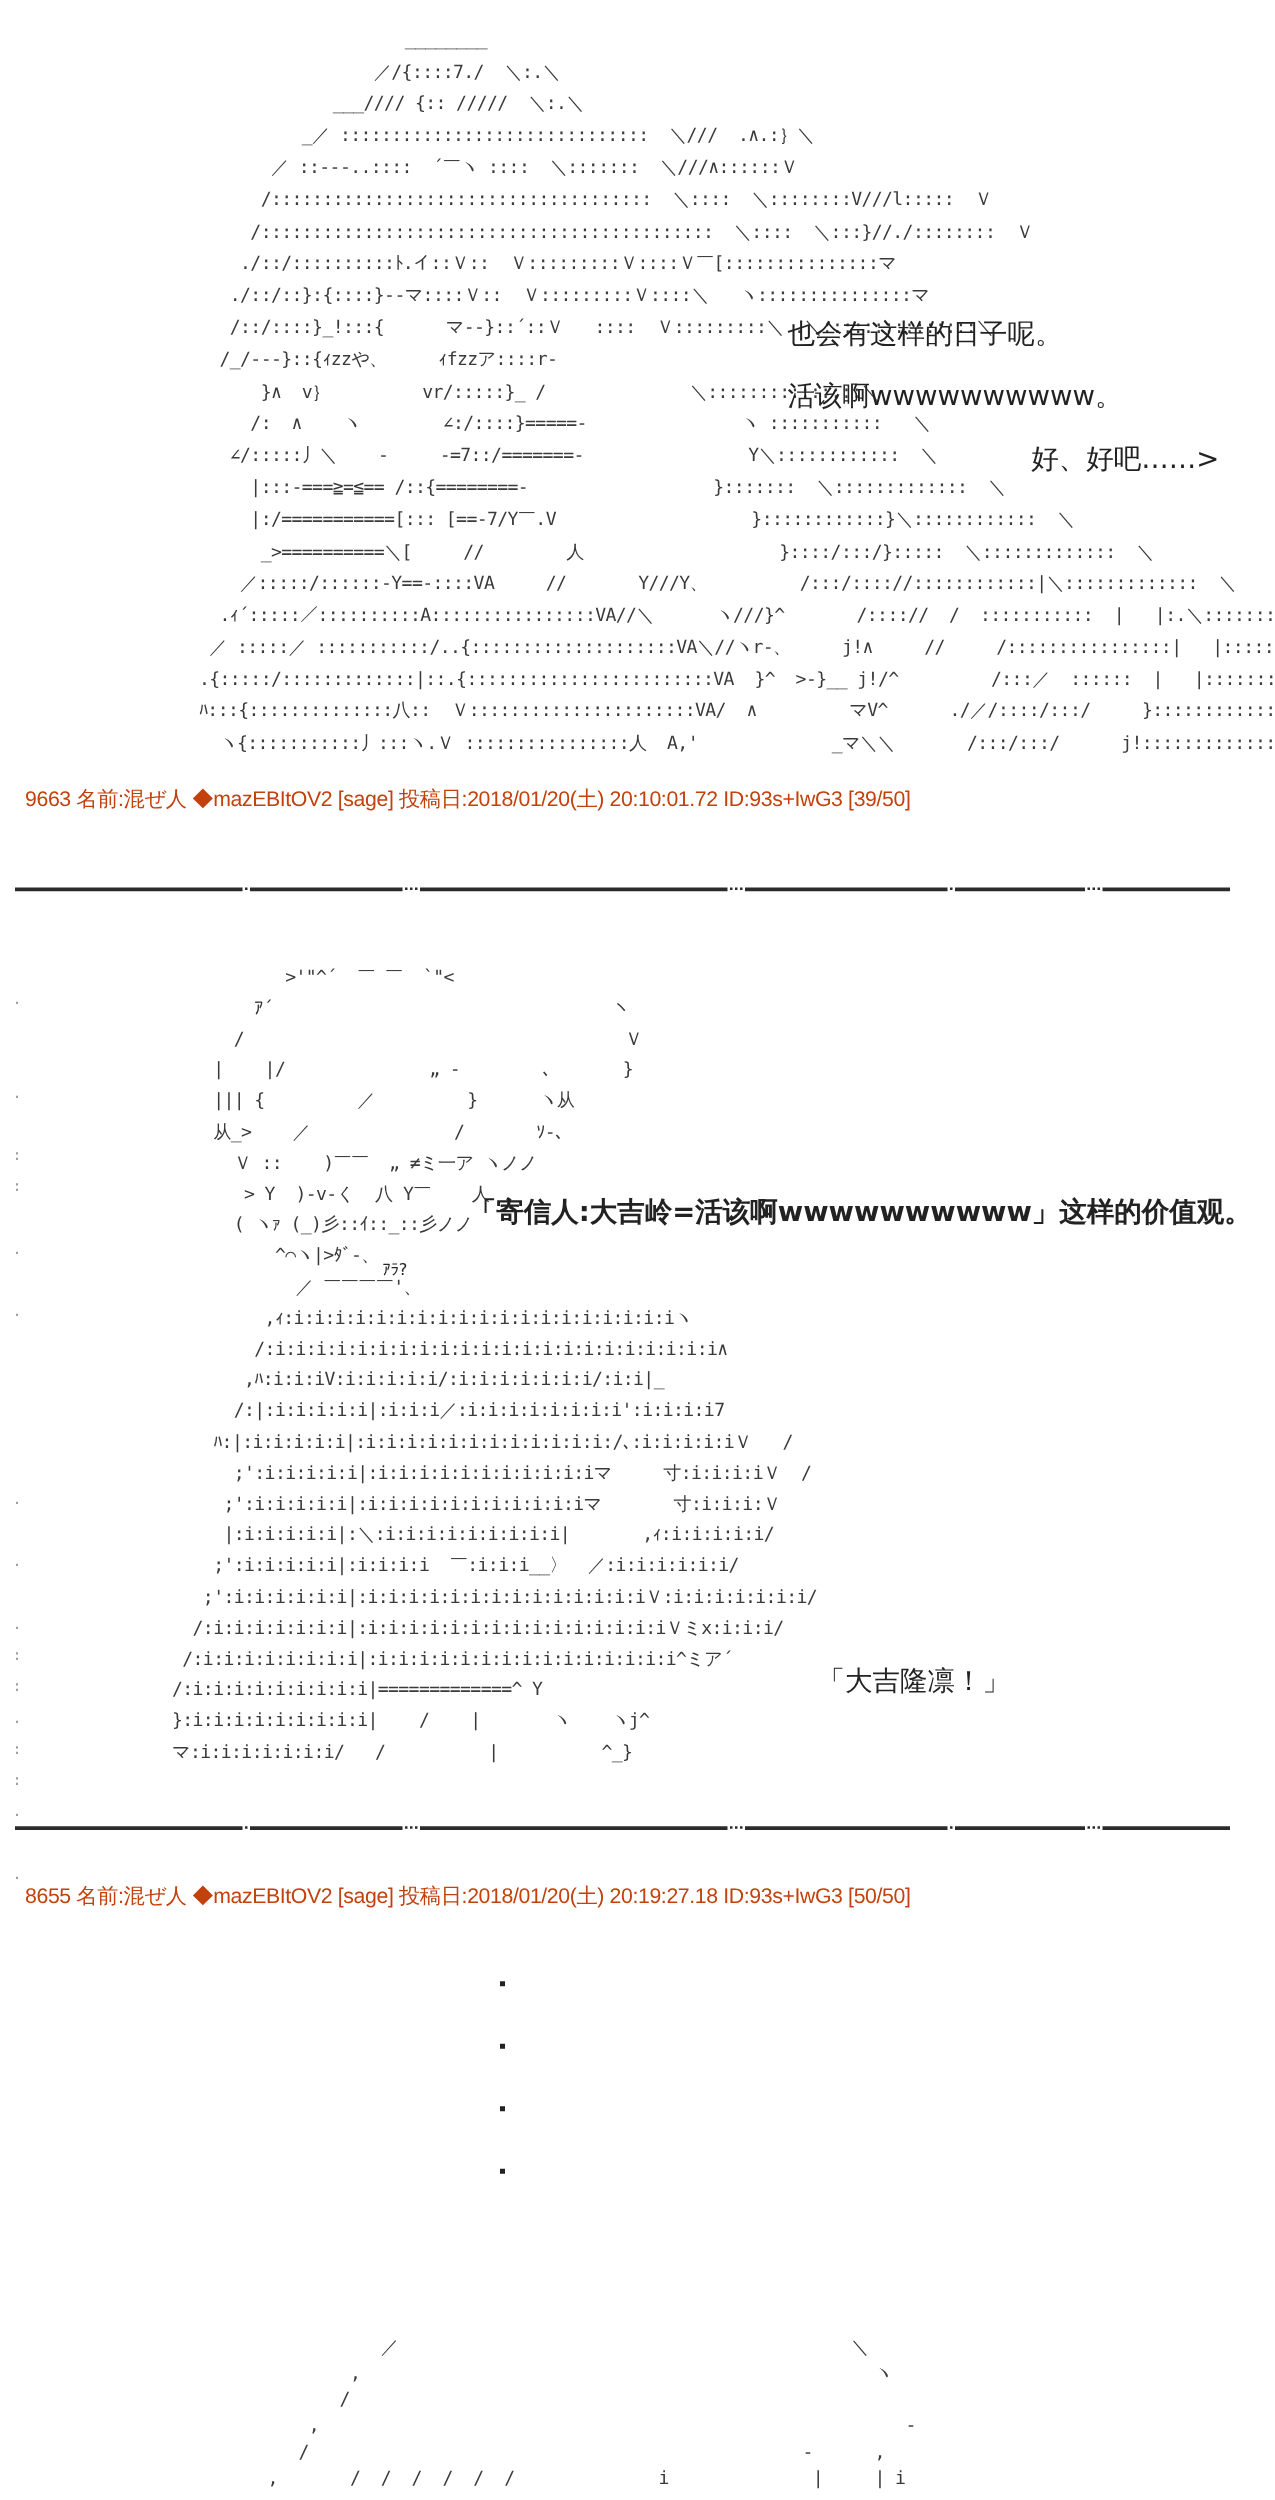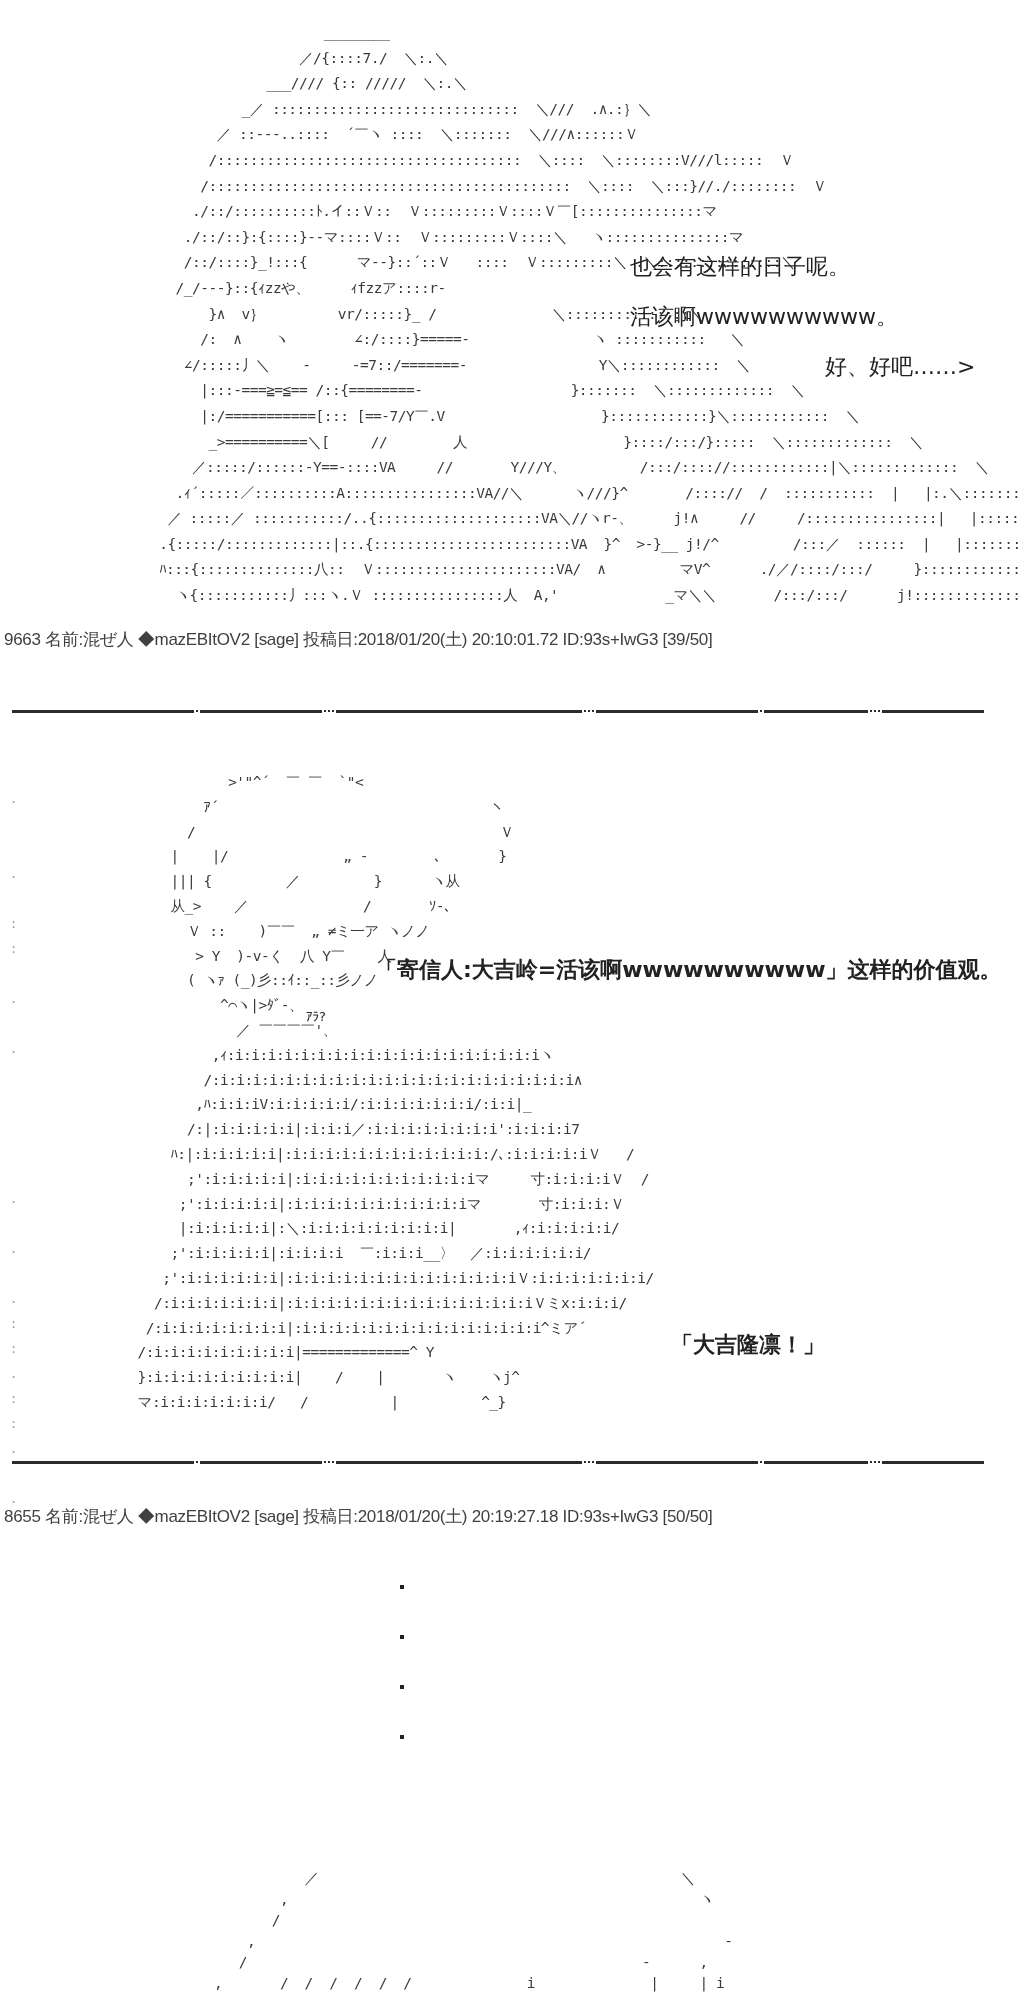--- a/index.html
+++ b/index.html
@@ -12,22 +12,22 @@
     font-family: "DejaVu Sans Mono", monospace;
     font-size: 14.5px; line-height: 25.6px; color: #3a3a3a; letter-spacing: -0.5px;
   }
   .aa2 { font-size: 14.5px; line-height: 24.8px; }
   .dialog {
     position: absolute; white-space: nowrap;
     font-family: "DejaVu Sans", sans-serif; font-size: 22px; color: #222222;
   }
   .small-note { font-size: 13px; }
   .post-header {
-    position: absolute; left: 4px; white-space: nowrap;
-    font-family: "Liberation Sans", sans-serif; font-size: 17px; color: #404040;
+    position: absolute; left: 20px; white-space: nowrap;
+    font-family: "Liberation Sans", sans-serif; font-size: 17px; color: #c2410c;
     letter-spacing: -0.3px;
   }
   .divider {
     position: absolute; left: 12px; width: 1002px; height: 8px;
     display: flex; align-items: center;
   }
   .divider .seg { height: 3px; background: #2b2b2b; }
   .divider .gap { display: flex; align-items: center; justify-content: center; gap: 2px; padding: 0 2px; }
   .divider .dot { width: 2px; height: 2px; background: #2b2b2b; }
   .margin-dots {
@@ -157,21 +157,21 @@
             |:i:i:i:i:i|:＼:i:i:i:i:i:i:i:i:i|       ,ｨ:i:i:i:i:i/
            ;':i:i:i:i:i|:i:i:i:i  ￣:i:i:i__〉  ／:i:i:i:i:i:i/
           ;':i:i:i:i:i:i|:i:i:i:i:i:i:i:i:i:i:i:i:i:iＶ:i:i:i:i:i:i:i/
          /:i:i:i:i:i:i:i|:i:i:i:i:i:i:i:i:i:i:i:i:i:i:iＶミx:i:i:i/
         /:i:i:i:i:i:i:i:i|:i:i:i:i:i:i:i:i:i:i:i:i:i:i:i^ミア´
        /:i:i:i:i:i:i:i:i:i|=============^ Y
        }:i:i:i:i:i:i:i:i:i|    /    |       ヽ    ヽj^
        マ:i:i:i:i:i:i:i/   /          |          ^_}</pre>
 <div class="dialog small-note" style="left:306px; top:1009px;">ｱﾗ?</div>
 <div class="dialog" style="left:375px; top:955px;font-weight:bold;">「寄信人:大吉岭=活该啊wwwwwwwwww」这样的价值观。</div>
-<div class="dialog" style="left:671px; top:1330px;font-weight:bold;">「大吉隆凛！」</div>
+<div class="dialog" style="left:654px; top:1330px;">「大吉隆凛！」</div>
 
 <div class="divider" style="top:1458px;">
   <div class="seg" style="width:182px"></div>
     <div class="gap">
       <div class="dot"></div>
     </div>
   <div class="seg" style="width:122px"></div>
     <div class="gap">
       <div class="dot"></div>
       <div class="dot"></div>

